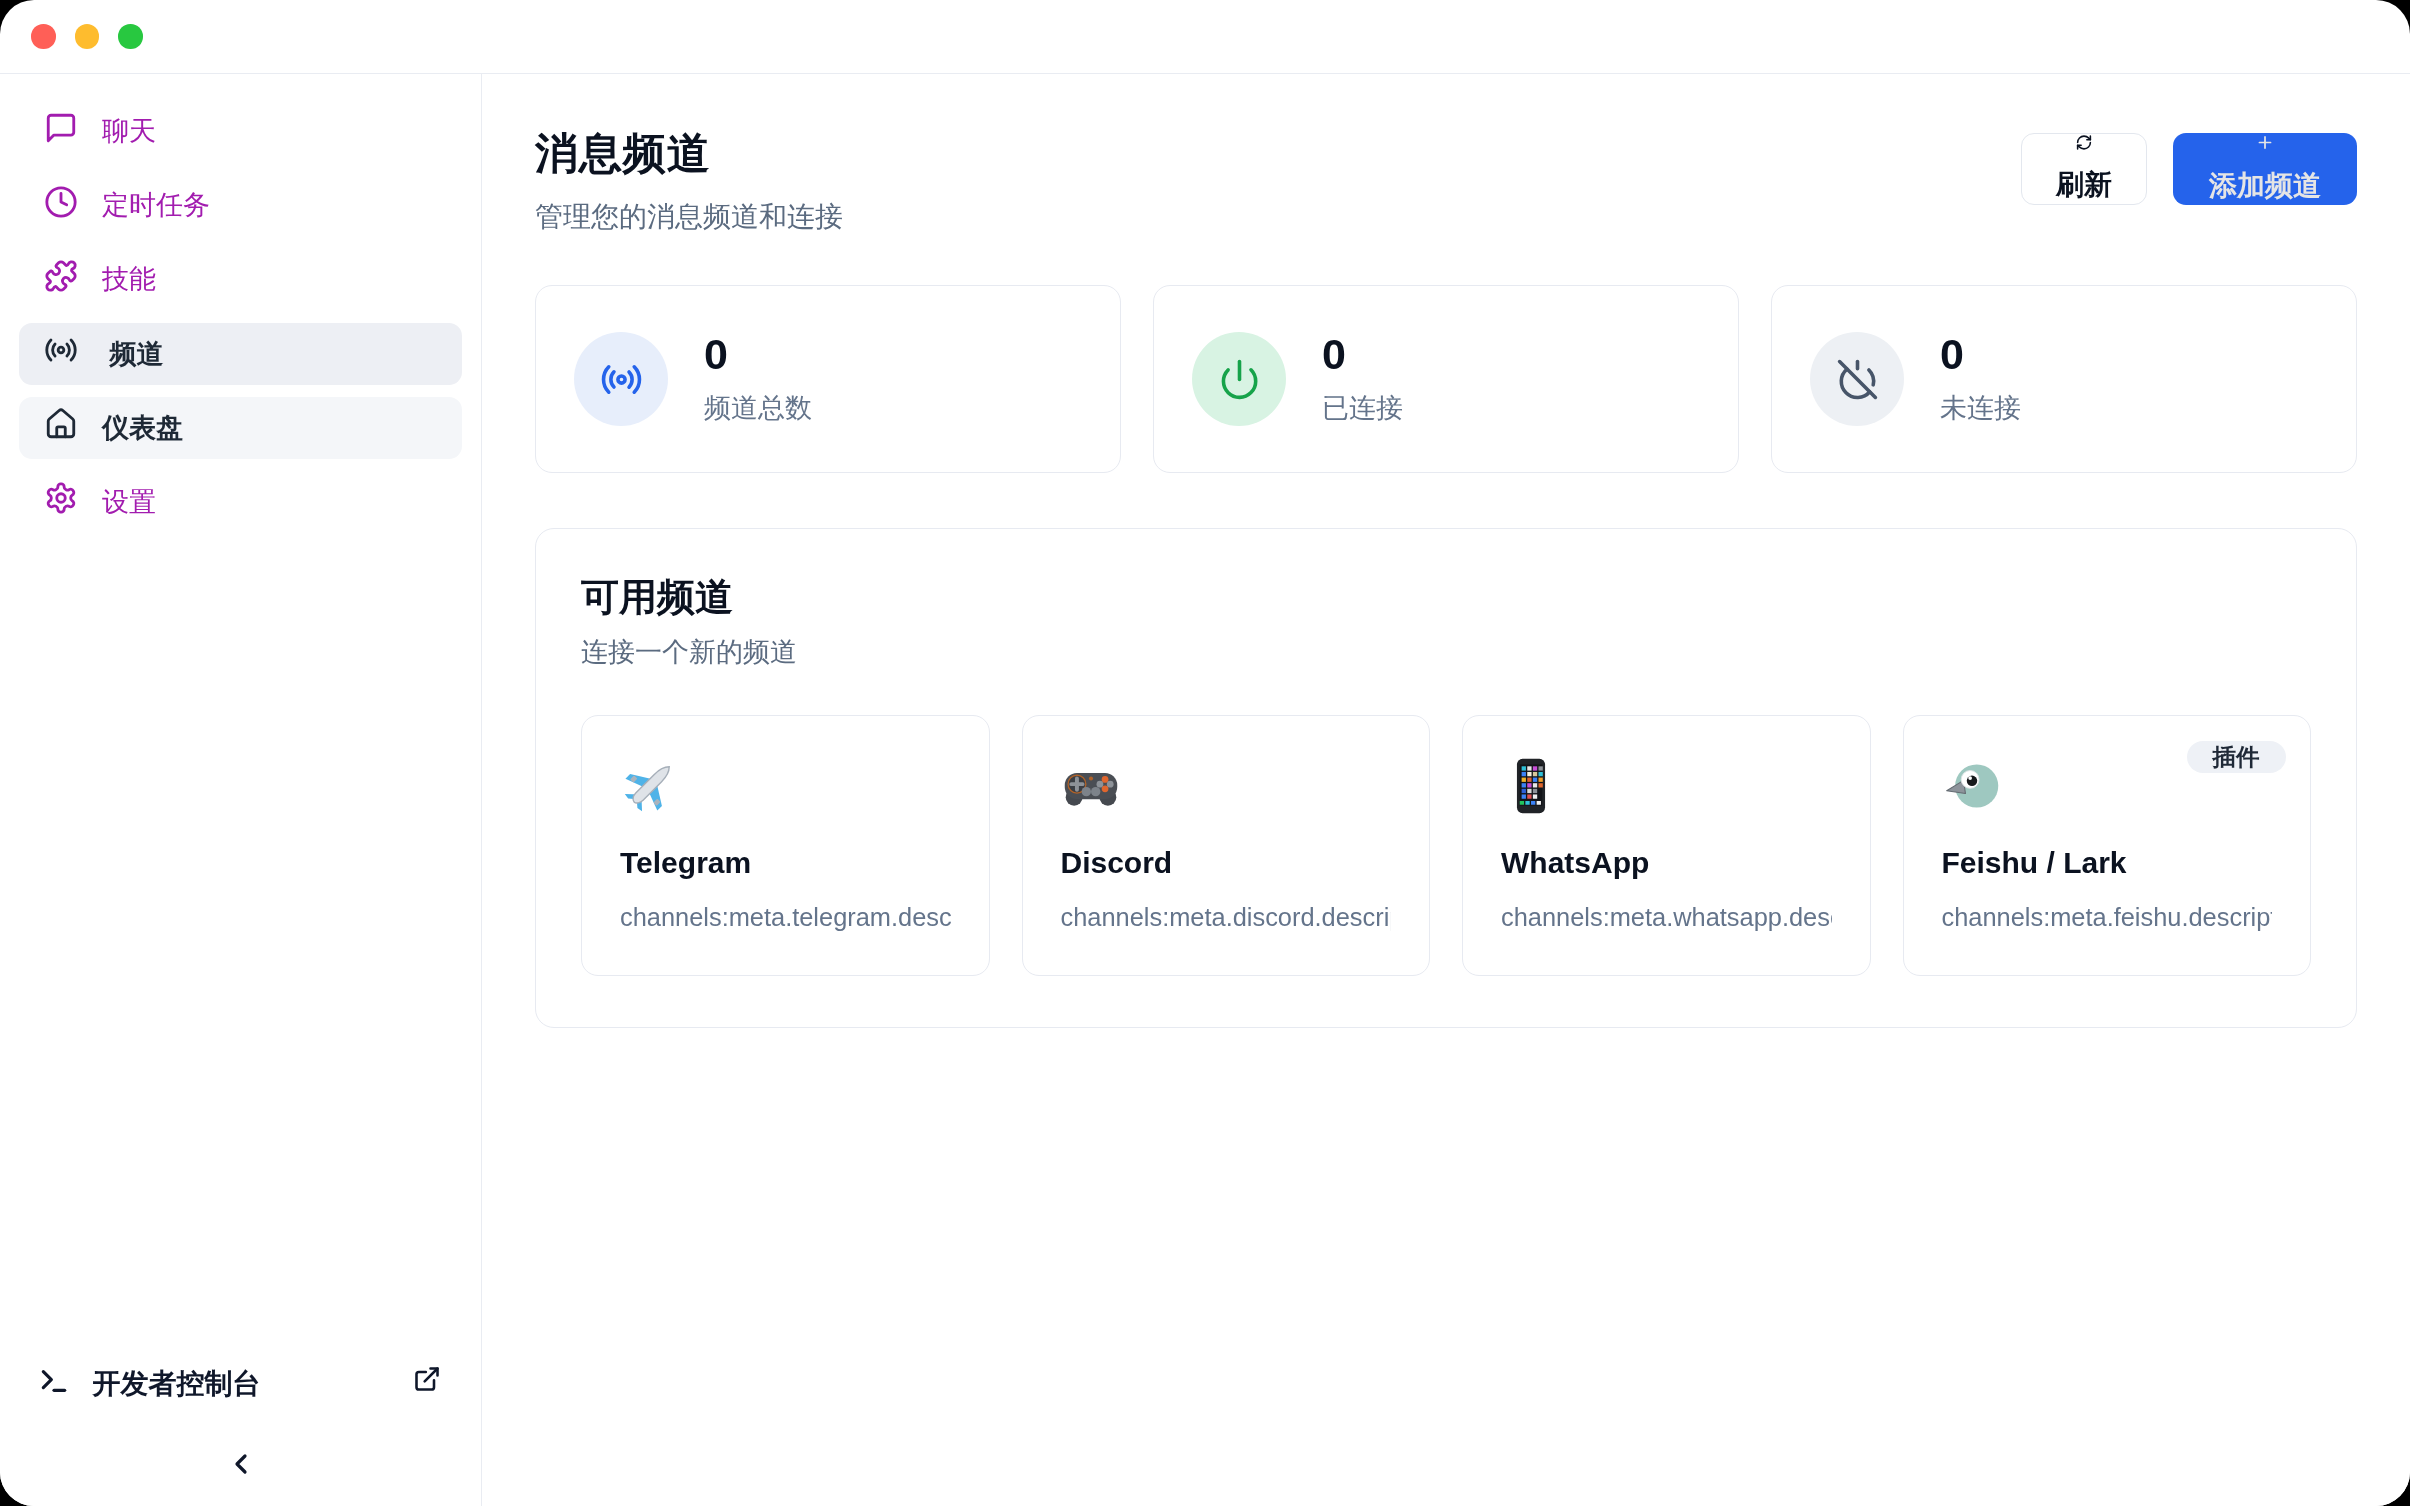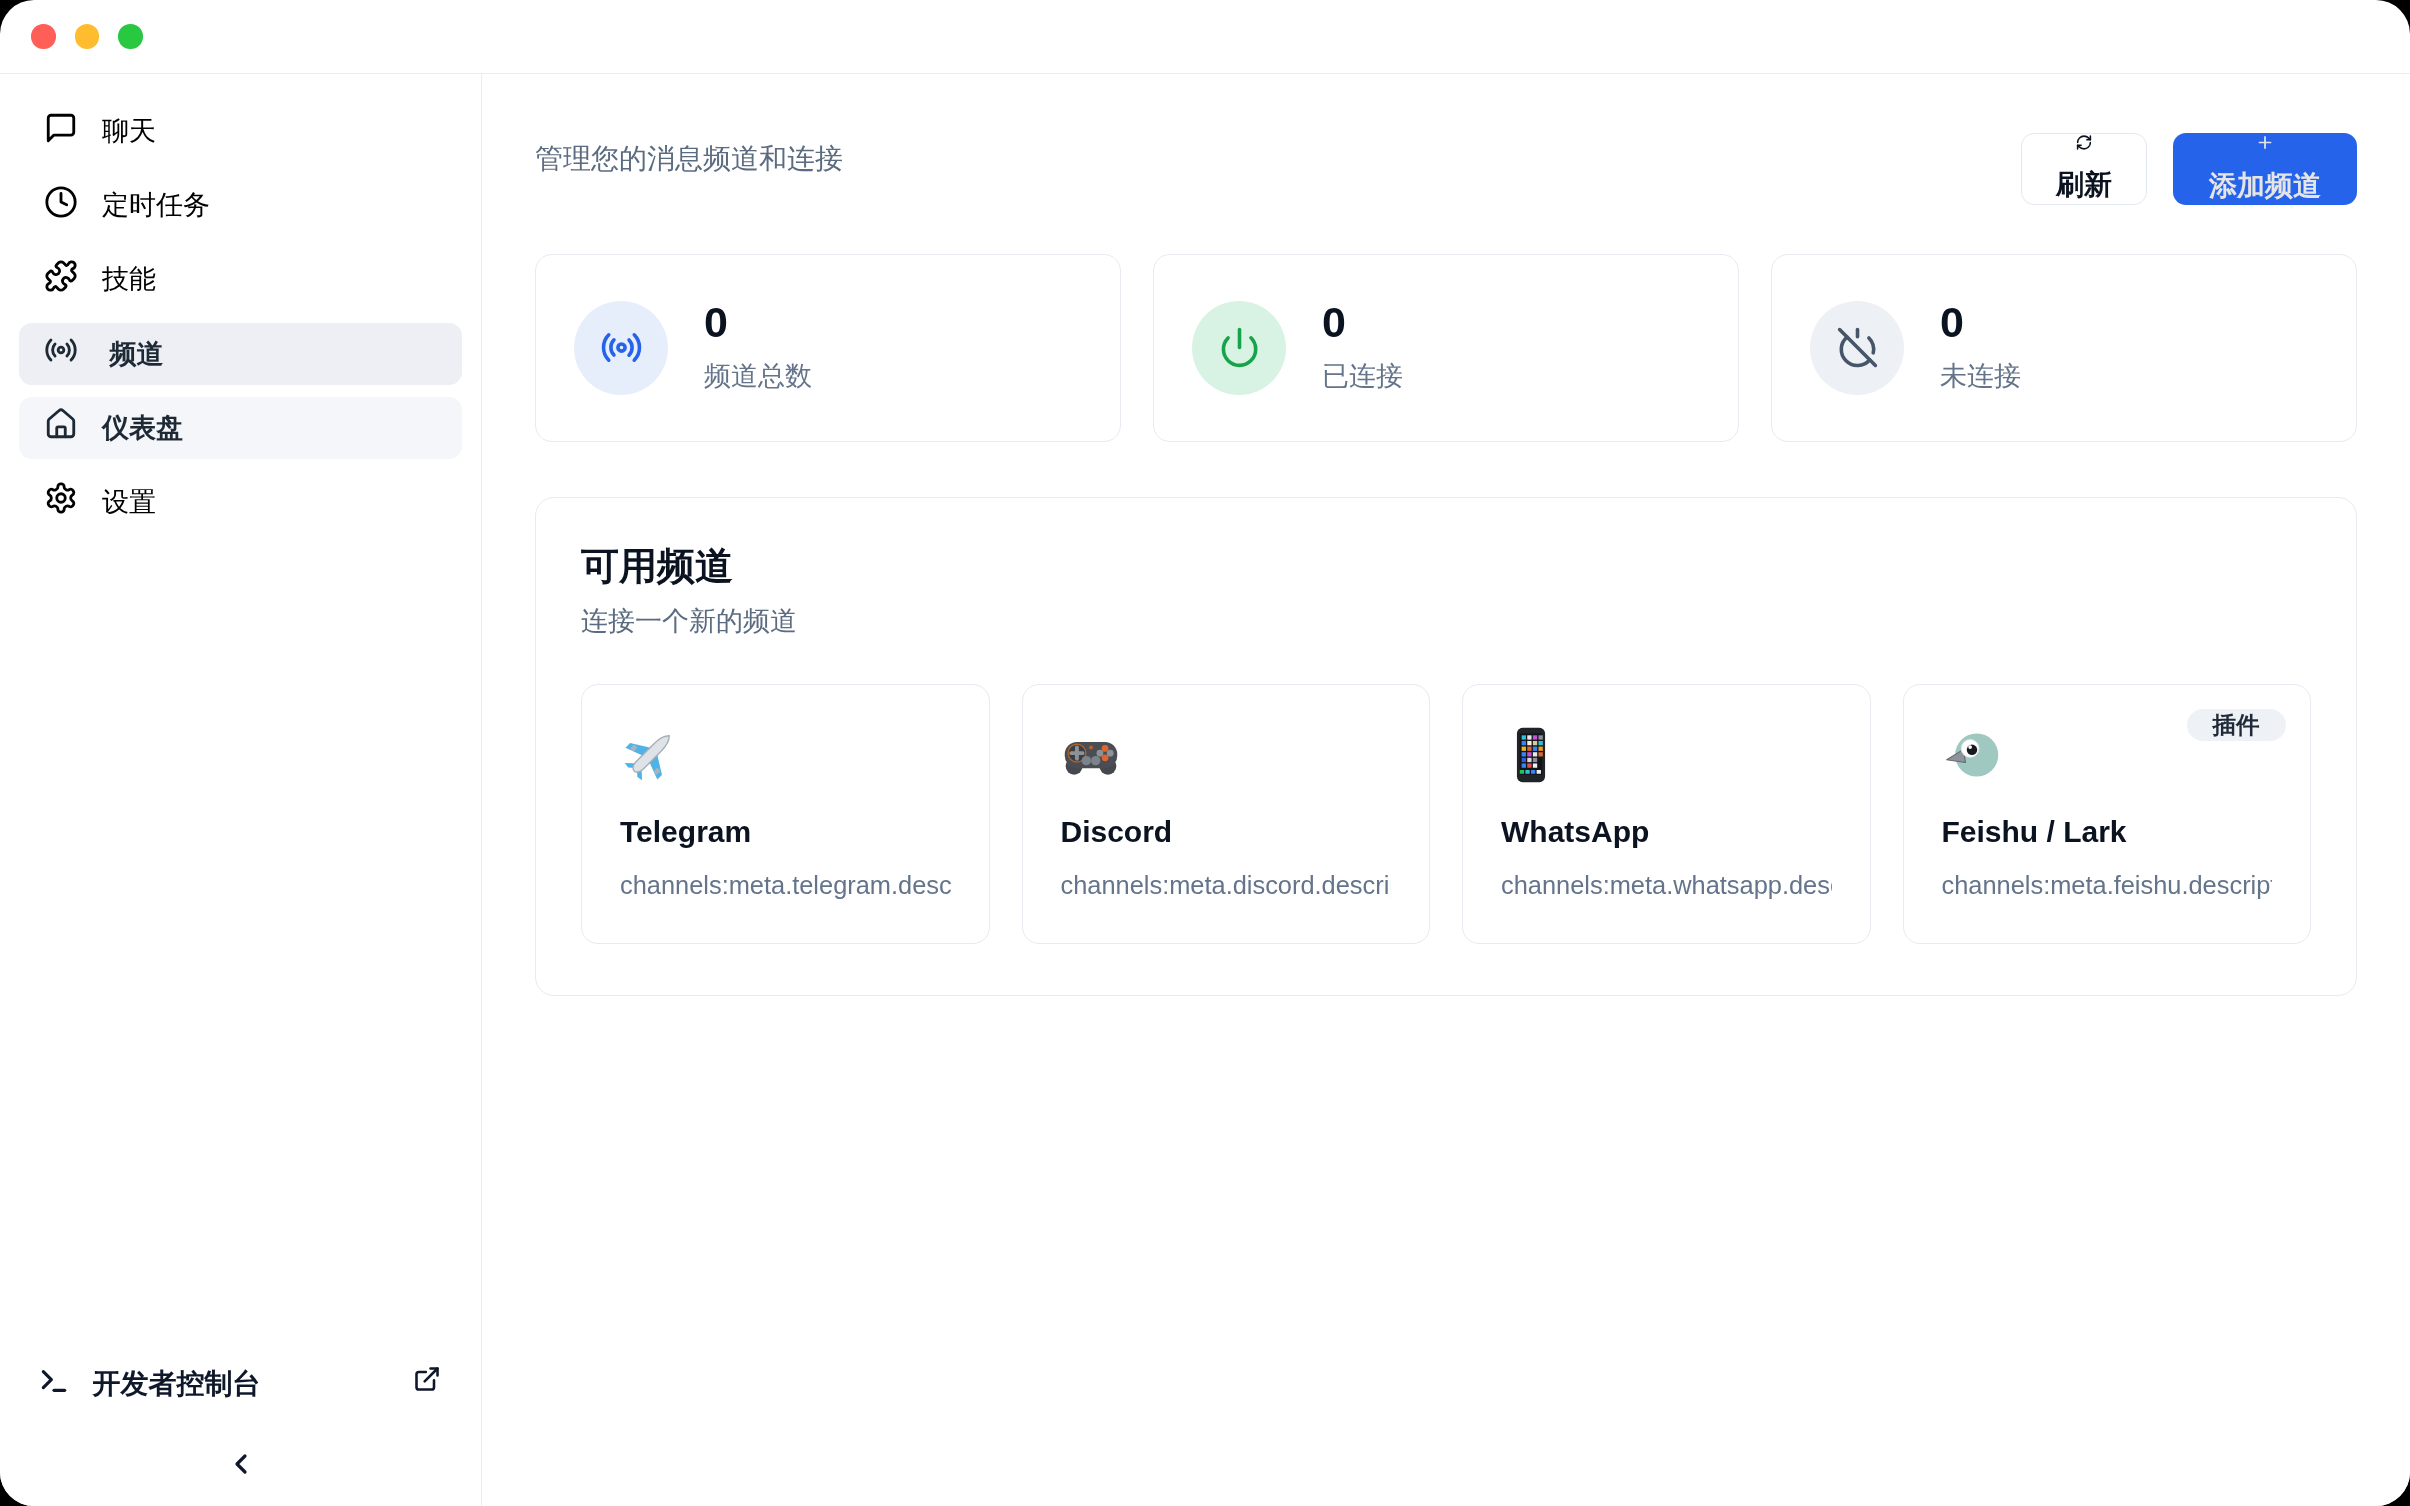--- a/index.html
+++ b/index.html
@@ -16,21 +16,21 @@
   .titlebar{height:73px;flex:none;border-bottom:1.9px solid #e9ecf2;display:flex;align-items:center;padding-left:31px;}
   .lights{display:flex;gap:19px;}
   .light{width:24.5px;height:24.5px;border-radius:50%;}
   .light.red{background:#ff5f57;}
   .light.yellow{background:#febc2e;}
   .light.green{background:#28c840;}
   
   .app-body{flex:1;display:flex;min-height:0;}
   .sidebar{width:482px;flex:none;border-right:1.9px solid #e9ecf2;display:flex;flex-direction:column;padding-top:26px;box-sizing:border-box;background:#fff;}
   .nav{padding:0 19px;}
-  .nav-item{height:62px;display:flex;align-items:center;gap:24.5px;padding:0 24.5px;border-radius:13px;font-size:27px;color:#000000;margin-bottom:12.2px;cursor:default;}
+  .nav-item{height:62px;display:flex;align-items:center;gap:24.5px;padding:0 24.5px;border-radius:13px;font-size:27px;color:#a21caf;margin-bottom:12.2px;cursor:default;}
   .nav-item svg{width:34px;height:34px;flex:none;}
   .nav-item.active{background:#edeff4;color:#1e2936;font-weight:600;gap:32px;}
   .nav-item.highlight{background:#f4f6f9;color:#1e2936;font-weight:600;}
   .sidebar-spacer{flex:1;}
   .dev-row{display:flex;gap:22.6px;padding:0 40px 0 38px;height:60px;font-size:28px;font-weight:700;color:#0f172a;}
   .dev-row .term-icon{width:32px;height:32px;}
   .dev-row .ext-icon{width:28px;height:28px;margin-left:auto;color:#0f172a;}
   .collapse-row{display:flex;justify-content:center;padding:22.6px 0 26px;}
   .collapse-row svg{width:32px;height:32px;color:#0f172a;}
   
@@ -162,20 +162,21 @@
         <svg viewBox="0 0 24 24" fill="none" stroke="currentColor" stroke-width="2.4" stroke-linecap="round" stroke-linejoin="round">
             <path d="m15 18-6-6 6-6"></path>
           </svg>
       </div>
     </div>
 
     <div class="main">
 
       <div class="header-row">
         <div>
+          <div class="page-title">消息频道</div>
           <div class="page-sub">管理您的消息频道和连接</div>
         </div>
         <div class="actions">
           <button class="btn btn-refresh">
             <svg viewBox="0 0 24 24" fill="none" stroke="currentColor" stroke-width="2.2" stroke-linecap="round" stroke-linejoin="round">
                 <path d="M3 12a9 9 0 0 1 9-9 9.75 9.75 0 0 1 6.74 2.74L21 8"></path>
                 <path d="M21 3v5h-5"></path>
                 <path d="M21 12a9 9 0 0 1-9 9 9.75 9.75 0 0 1-6.74-2.74L3 16"></path>
                 <path d="M8 16H3v5"></path>
               </svg>

